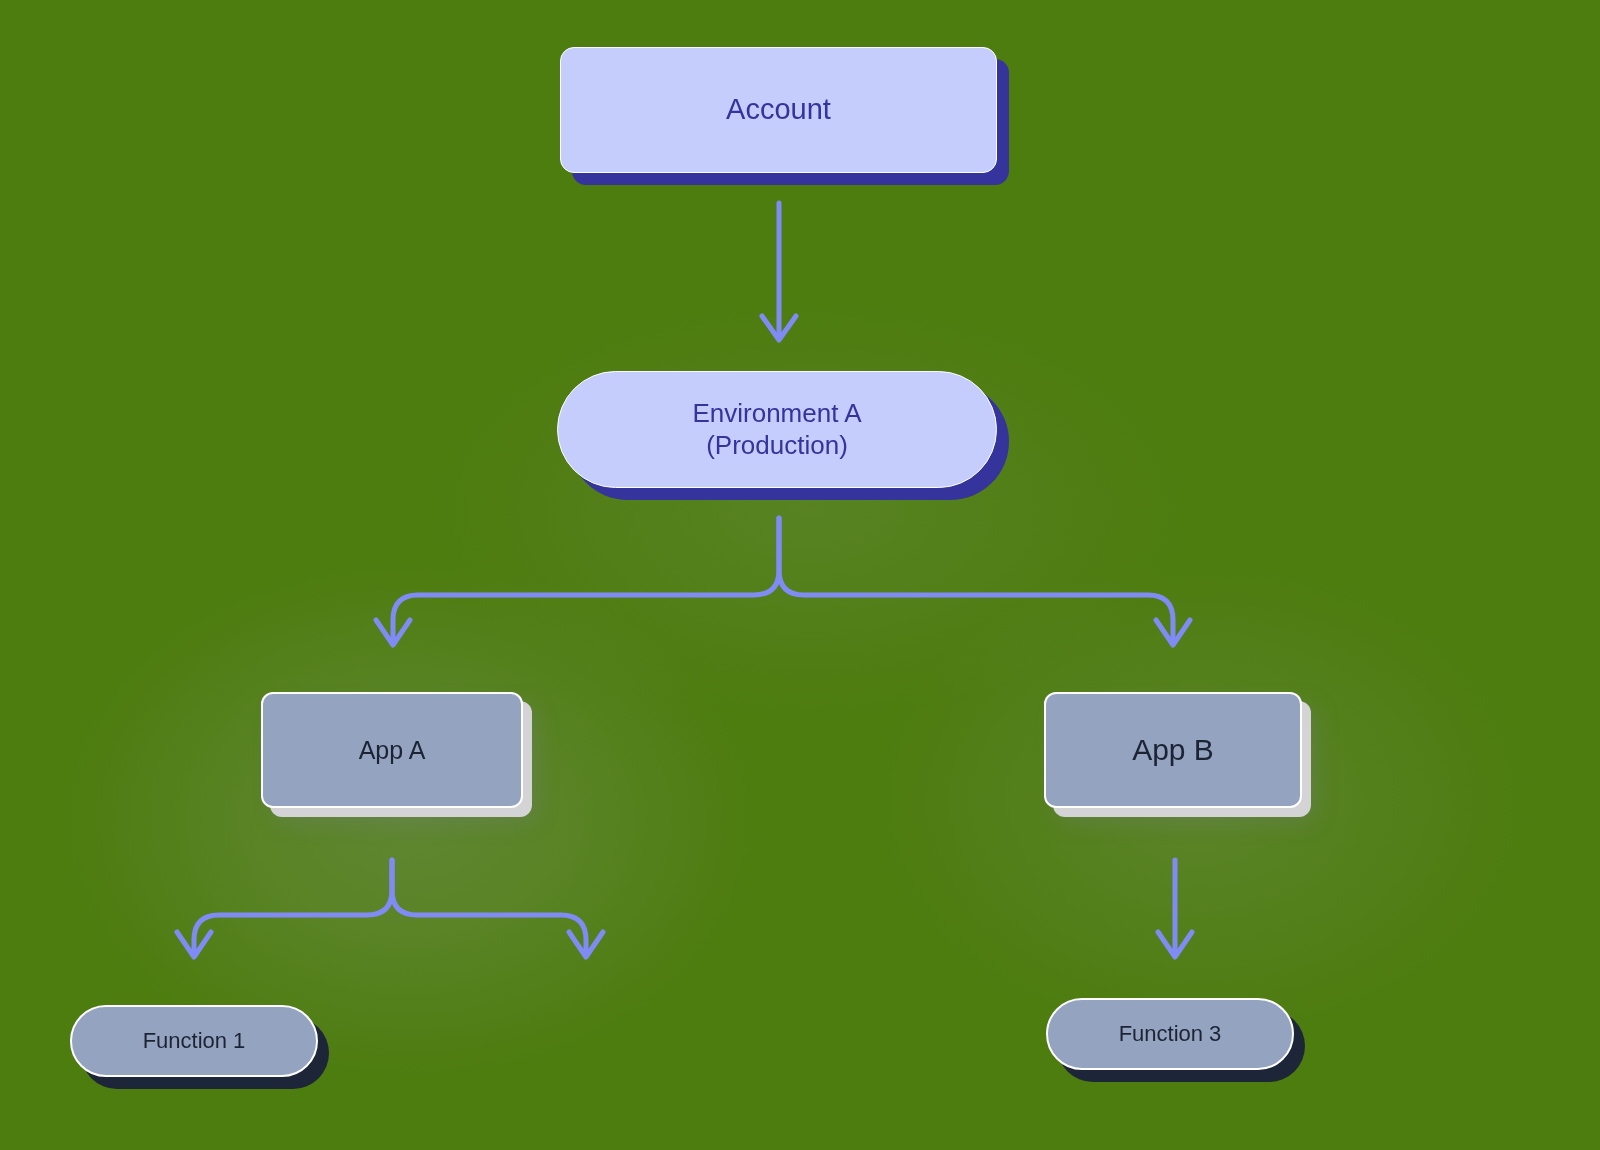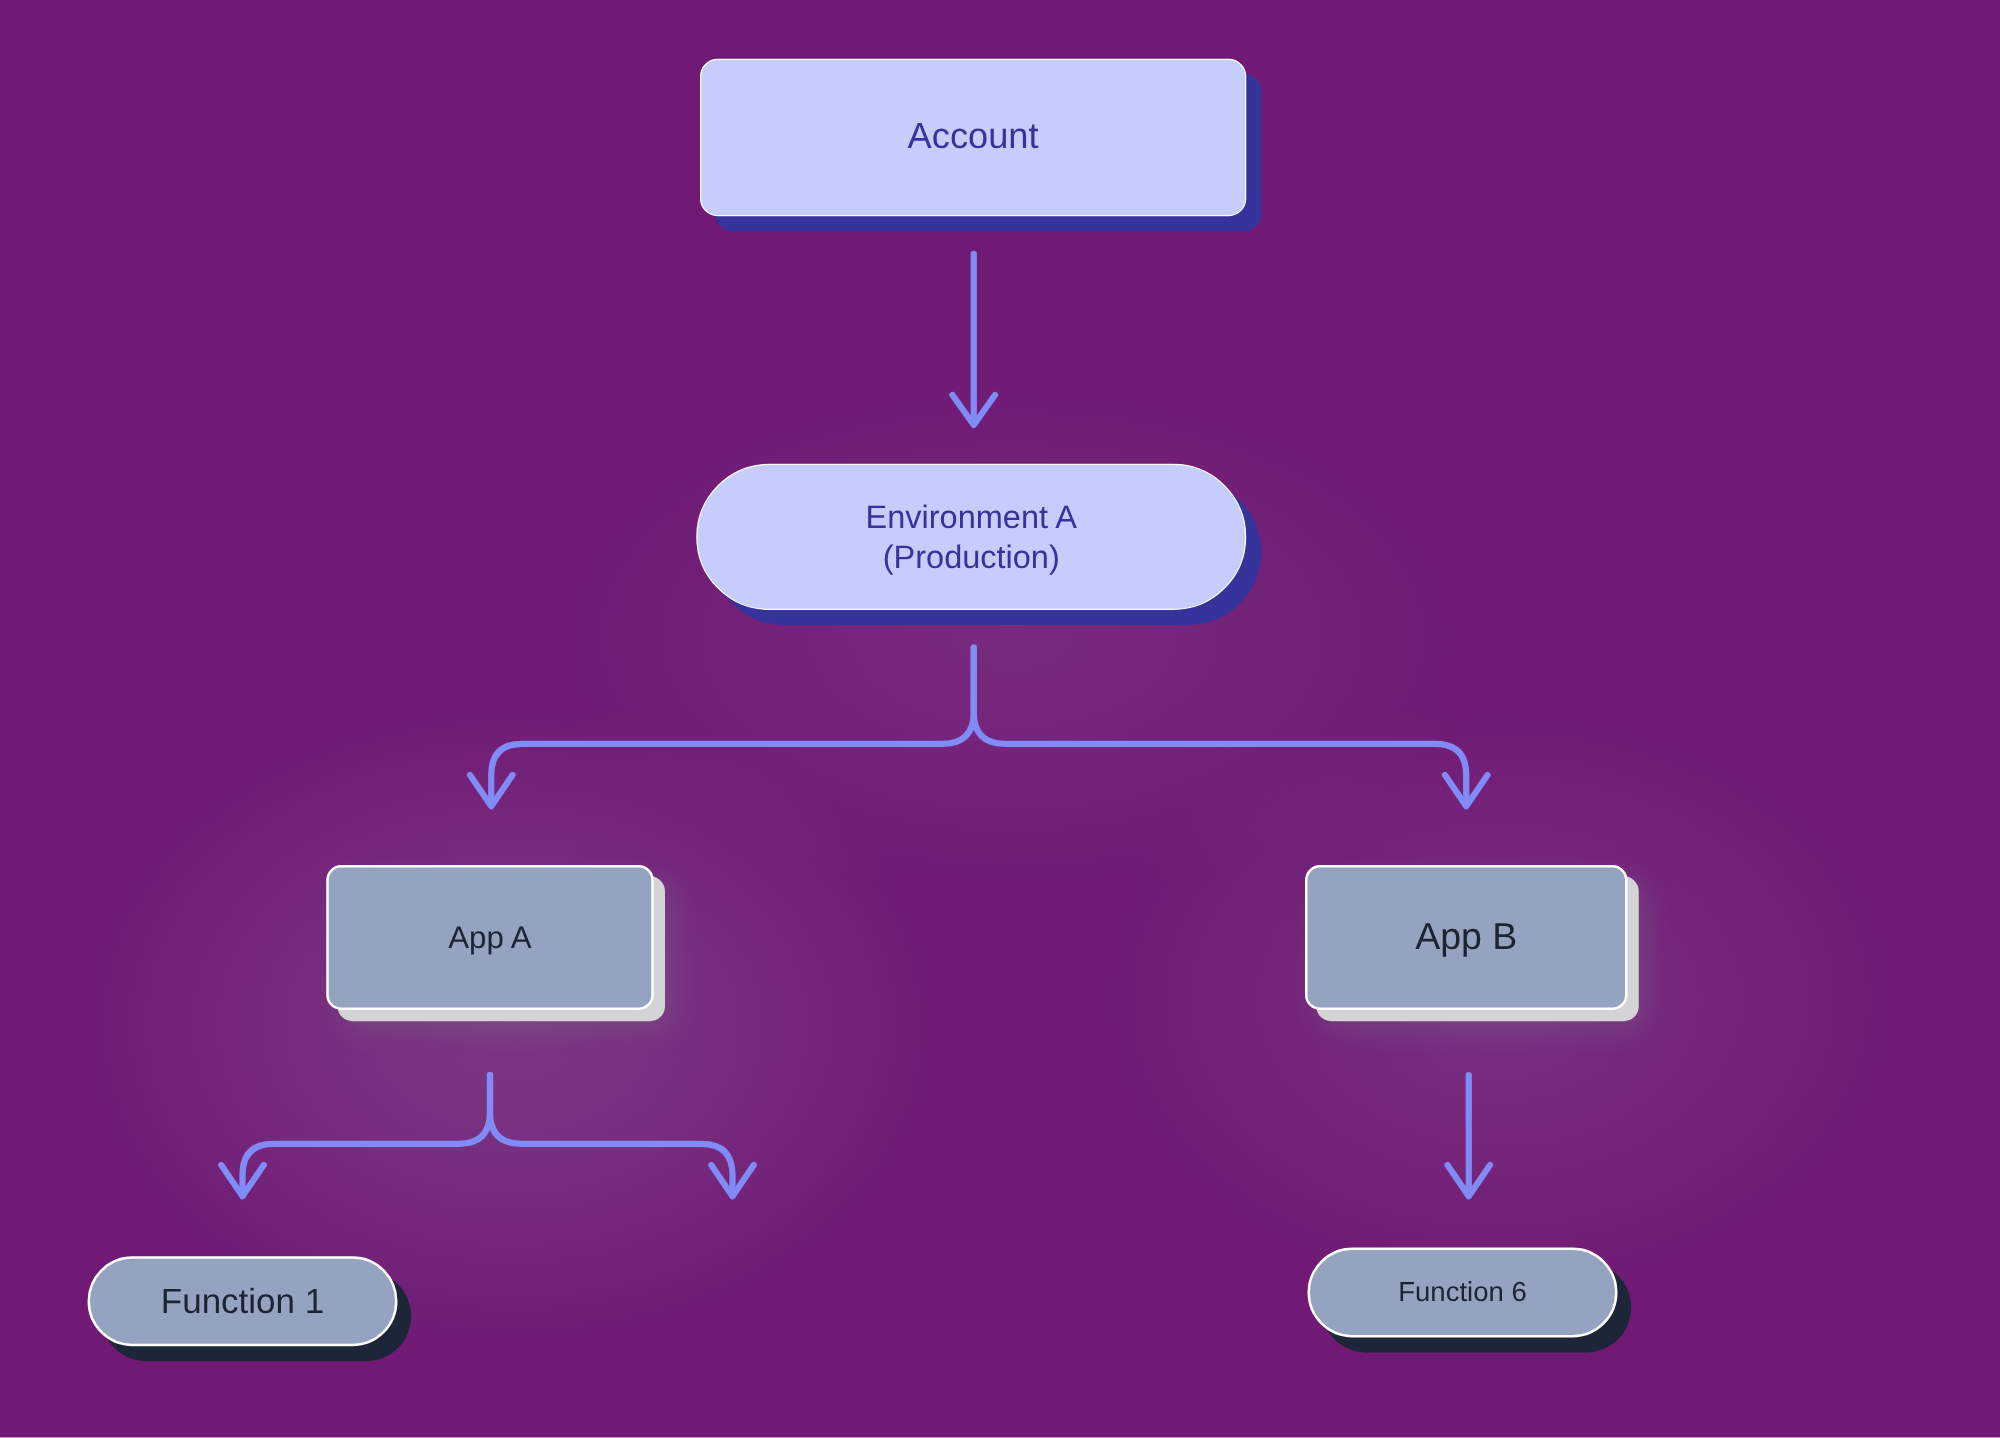--- a/index.html
+++ b/index.html
@@ -5,21 +5,21 @@
 <style>
   html, body {
     margin: 0;
     padding: 0;
     background: #ffffff;
   }
   #canvas {
     position: relative;
     width: 1600px;
     height: 1150px;
-    background: #701a75;
+    background: #4d7c0f;
     overflow: hidden;
     font-family: "Liberation Sans", "DejaVu Sans", sans-serif;
   }
 
   
   .glow {
     position: absolute;
     border-radius: 50%;
     pointer-events: none;
   }
@@ -106,21 +106,21 @@
     width: 258px; height: 116px;
     border-radius: 12px;
     font-size: 30px;
     box-shadow: 9px 9px 0 0 #d4d4d6,
                 14px 14px 22px 0 rgba(120,125,140,0.30);
   }
   #node-function-1 {
     left: 70px; top: 1005px;
     width: 248px; height: 72px;
     border-radius: 40px;
-    font-size: 28px;
+    font-size: 22px;
     box-shadow: 11px 12px 0 0 #1d2538;
   }
   #node-function-2 {
     left: 460px; top: 1005px;
     width: 248px; height: 72px;
     border-radius: 40px;
     font-size: 22px;
     box-shadow: 11px 12px 0 0 #1d2538;
   }
   #node-function-3 {
@@ -205,16 +205,16 @@
   <div class="node node-slate" id="node-app-b">
     <span class="label">App B</span>
   </div>
 
   <div class="node node-slate" id="node-function-1">
     <span class="label">Function 1</span>
   </div>
 
 
   <div class="node node-slate" id="node-function-3">
-    <span class="label">Function 6</span>
+    <span class="label">Function 3</span>
   </div>
 
 </div>
 
 </body></html>

